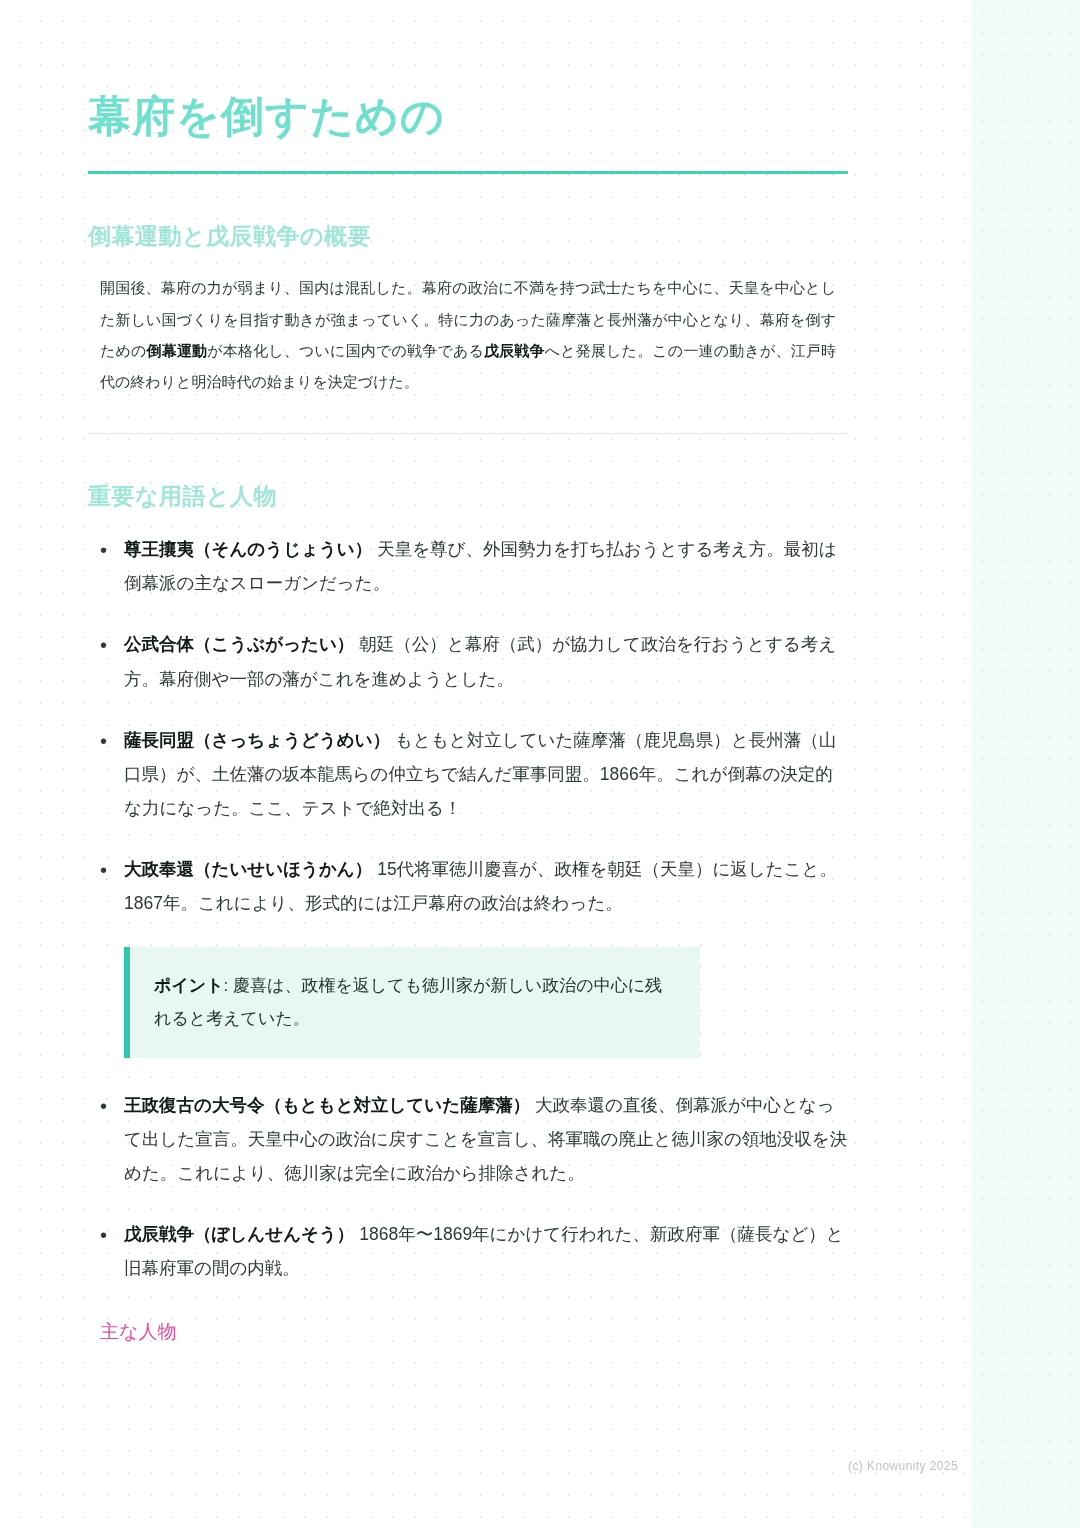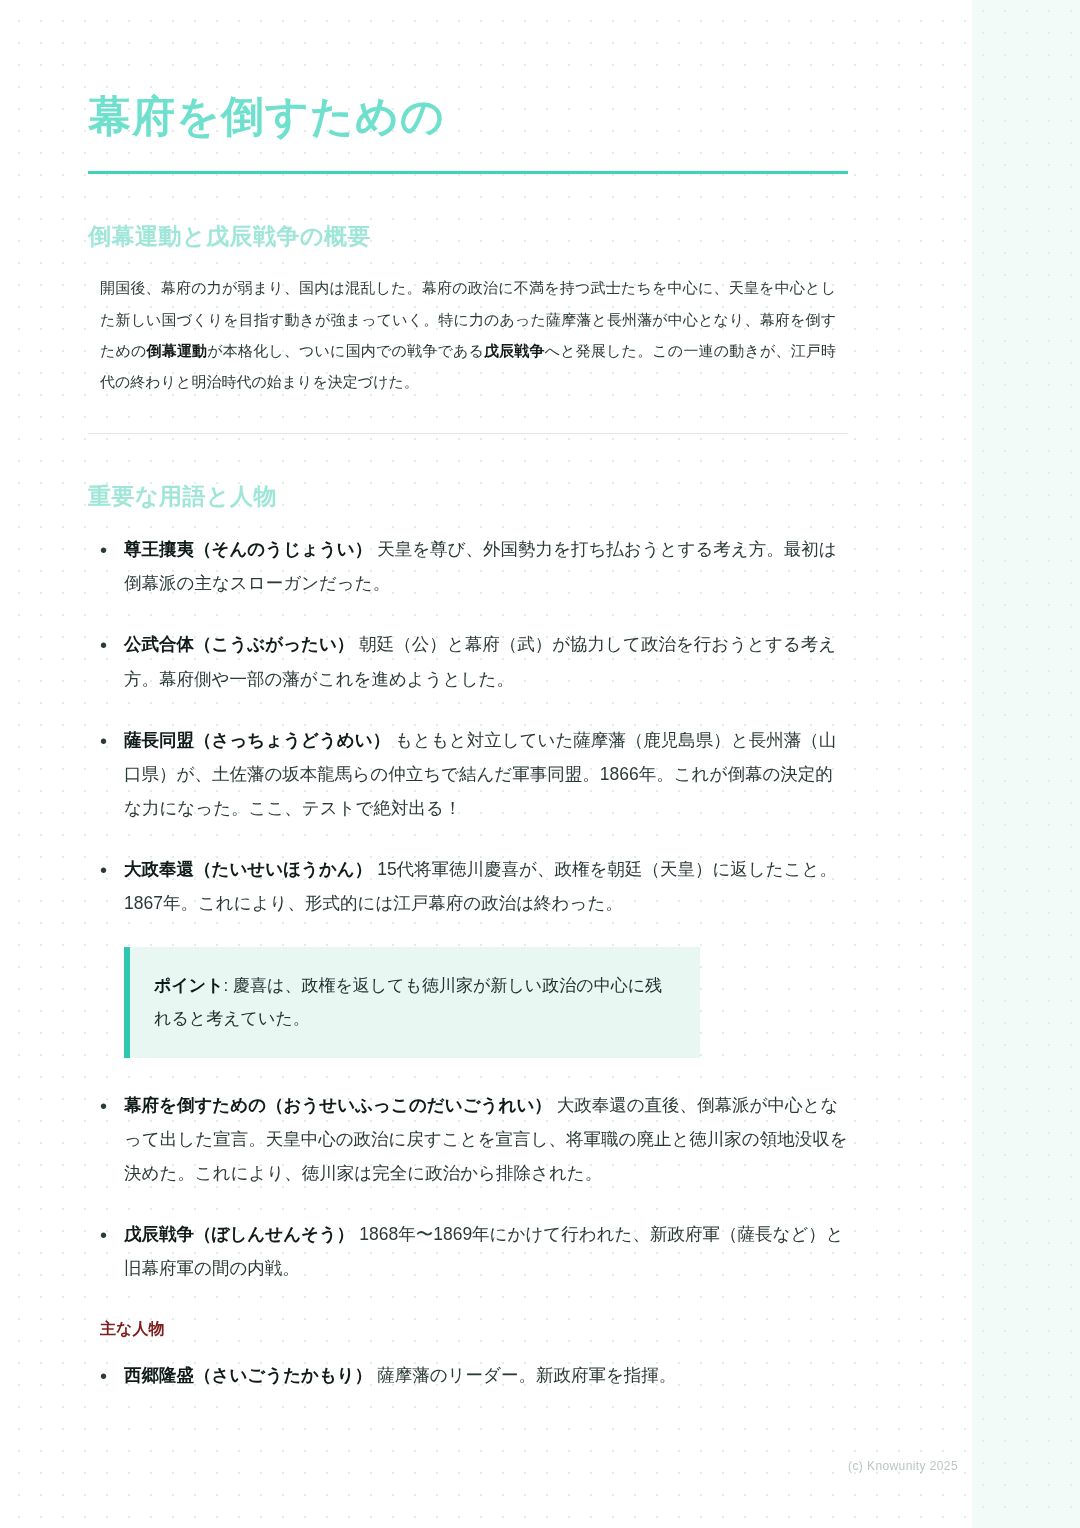--- a/index.html
+++ b/index.html
@@ -124,23 +124,23 @@
     padding: 22px 26px 22px 24px;
     font-size: 17px;
     line-height: 1.95;
     color: #22322f;
     width: 576px;
     box-sizing: border-box;
   }
   .callout b { color: #0e1a19; }
 
   .subhead {
-    font-size: 16px;
-    font-weight: bold;
-    color: #7f1d1d;
+    font-size: 19px;
+    font-weight: normal;
+    color: #ec4899;
     margin: 34px 0 18px 12px;
   }
 
   .footer-note {
     position: absolute;
     right: 122px;
     bottom: 55px;
     font-size: 12px;
     color: #b9c6c3;
     letter-spacing: 0.4px;
@@ -187,33 +187,27 @@
     </li>
   </ul>
 
   <div class="callout">
     <b>ポイント</b><span>:</span>
     <span>慶喜は、政権を返しても徳川家が新しい政治の中心に残れると考えていた。</span>
   </div>
 
   <ul class="terms">
     <li>
-      <span class="term">幕府を倒すための（おうせいふっこのだいごうれい）</span>
+      <span class="term">王政復古の大号令（もともと対立していた薩摩藩）</span>
       <span>大政奉還の直後、倒幕派が中心となって出した宣言。天皇中心の政治に戻すことを宣言し、将軍職の廃止と徳川家の領地没収を決めた。これにより、徳川家は完全に政治から排除された。</span>
     </li>
     <li>
       <span class="term">戊辰戦争（ぼしんせんそう）</span>
       <span>1868年〜1869年にかけて行われた、新政府軍（薩長など）と旧幕府軍の間の内戦。</span>
     </li>
   </ul>
 
   <div class="subhead">主な人物</div>
 
-  <ul class="terms">
-    <li>
-      <span class="term">西郷隆盛（さいごうたかもり）</span>
-      <span>薩摩藩のリーダー。新政府軍を指揮。</span>
-    </li>
-  </ul>
 
 </div>
 
 <div class="footer-note">(c) Knowunity 2025</div>
 
 </body></html>

